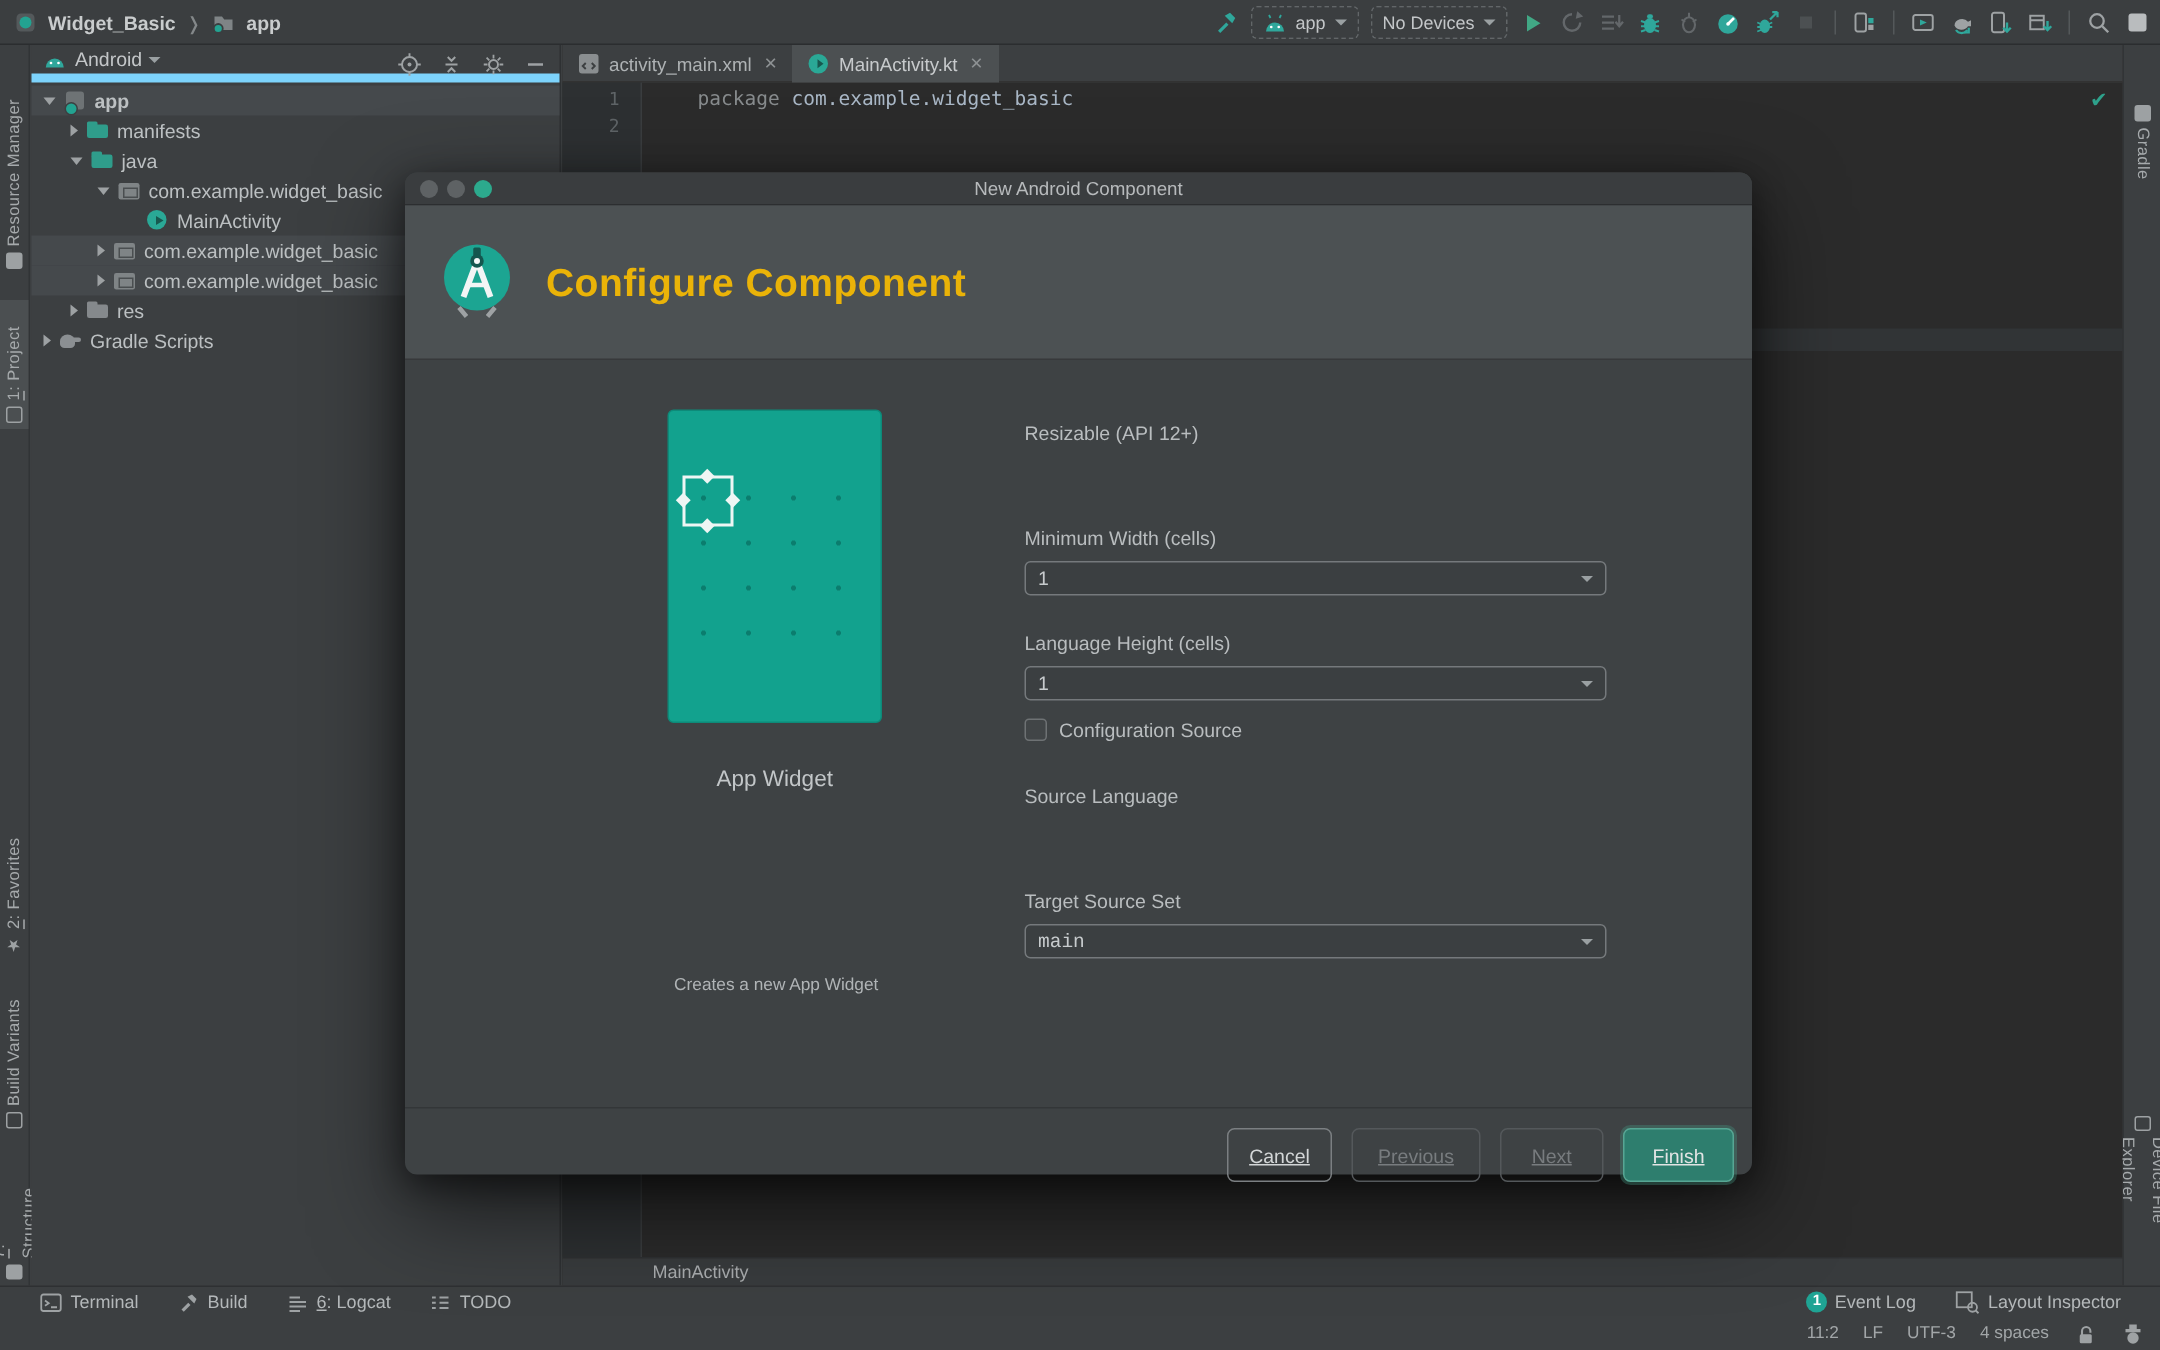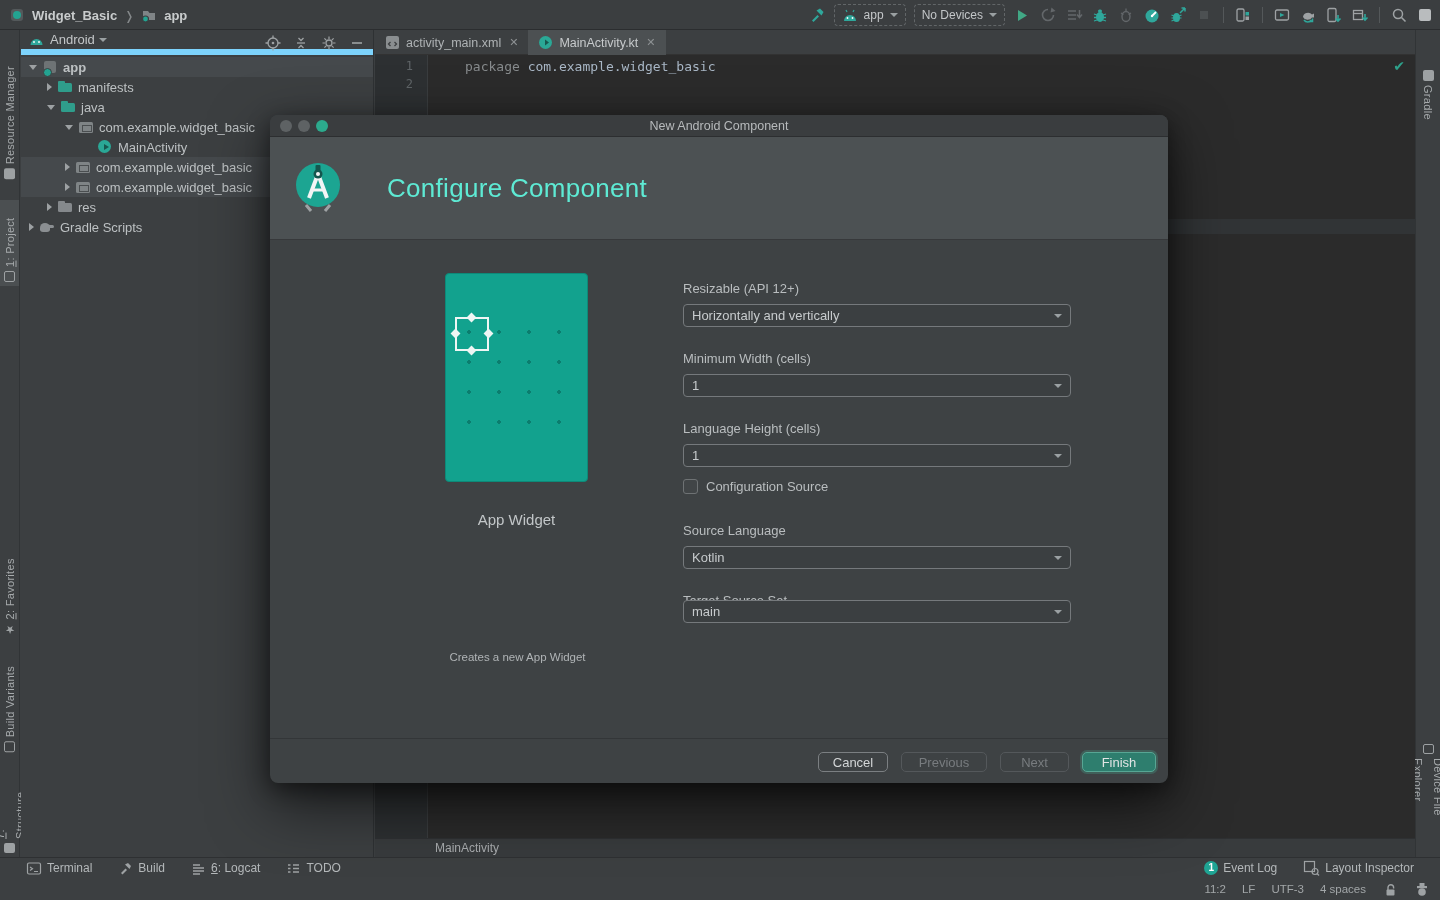--- a/index.html
+++ b/index.html
@@ -77,37 +77,37 @@
   #caret-line { position:absolute; left:54px; right:0; top:189px; height:15px; background:#313436; }
   #inspect-ok { position:absolute; right:10px; top:28px; color:#2ea18b; font-size:14px; }
   #breadcrumb-bar { position:absolute; left:0; bottom:0; right:0; height:19px; background:#383b3d; border-top:1px solid #2e3032; display:flex; align-items:center; padding-left:60px; font-size:12px; color:#a9acae; }
 
   
   #dialog { left:270px; top:115px; width:898px; height:668px; background:#3e4244; border-radius:8px; box-shadow:0 22px 60px rgba(0,0,0,.6), 0 6px 22px rgba(0,0,0,.45); z-index:50; }
   #dlg-titlebar { position:absolute; left:0; top:0; right:0; height:22px; background:#3a3d3f; border-radius:8px 8px 0 0; border-bottom:1px solid #2c2e30; }
   .tl { position:absolute; top:5px; width:12px; height:12px; border-radius:50%; }
   #dlg-title { position:absolute; left:0; right:0; top:0; height:22px; text-align:center; line-height:22px; font-size:12.5px; color:#b7babc; }
   #dlg-header { position:absolute; left:0; top:22px; right:0; height:103px; background:#4c5153; border-bottom:1px solid #37393b; }
-  #dlg-heading { position:absolute; left:94px; top:36px; font-size:26px; font-weight:400; color:#5eead4; letter-spacing:.3px;margin-left:23px; }
+  #dlg-heading { position:absolute; left:94px; top:36px; font-size:26px; font-weight:700; color:#eab308; letter-spacing:.3px; }
   #dlg-body { position:absolute; left:0; top:125px; right:0; height:498px; }
   #preview-rect { position:absolute; left:175px; top:33px; width:143px; height:209px; background:#12a28e; border:1px solid #0d8a79; border-radius:4px; }
   #dots { position:absolute; left:4px; top:39px; width:136px; height:136px;
           background-image:radial-gradient(circle, #0b7d6e 1.6px, transparent 1.7px);
           background-size:30px 30px; background-position:4px 4px; }
   #sel-square { position:absolute; left:9px; top:43px; width:34px; height:34px; border:2.5px solid #eef6f4; }
   .handle { position:absolute; width:7px; height:7px; background:#eef6f4; transform:rotate(45deg); }
   #preview-caption { position:absolute; left:175px; top:271px; width:143px; text-align:center; font-size:15px; color:#c2c6c8; }
   #preview-desc { position:absolute; left:130px; top:411px; width:235px; text-align:center; font-size:11.5px; color:#b0b4b6; }
   .fld-label { position:absolute; left:413px; font-size:13px; color:#b9bdbf; }
   .combo { position:absolute; left:413px; width:388px; height:23px; background:#3b3f41; border:1px solid #75797c; border-radius:4px; display:flex; align-items:center; padding:0 8px; font-size:13px; color:#c7cbcd; }
   .combo .car { position:absolute; right:8px; top:9px; }
   #cfg-row { position:absolute; left:413px; top:239px; display:flex; align-items:center; gap:8px; font-size:13px; color:#b9bdbf; }
   #cfg-box { width:15px; height:15px; background:#414547; border:1px solid #6e7274; border-radius:3px; }
   #dlg-footer { position:absolute; left:0; top:623px; right:0; height:45px; border-top:1px solid #333638; }
-  .btn { position:absolute; top:13px; height:20px; border-radius:5px; font-size:13px; display:flex; align-items:center; justify-content:center; }
+  .btn { position:absolute; top:13px; height:36px; border-radius:5px; font-size:13px; display:flex; align-items:center; justify-content:center;text-decoration:underline; }
   .btn-normal { border:1px solid #7b7f82; color:#d3d6d7; background:transparent; }
   .btn-disabled { border:1px solid #54585b; color:#787c7f; background:transparent; }
   .btn-default { background:#2e7e6e; border:1px solid #57a694; color:#e2e4e4; box-shadow:0 0 0 2px rgba(70,150,130,.35); }
 
   
   #bottom-toolbar { left:0; top:857px; width:1440px; height:21px; background:#3c3f41; border-top:1px solid #2e3032; display:flex; align-items:center; font-size:12px; color:#b4b8ba; }
   .bt-item { display:flex; align-items:center; gap:5px; margin-left:26px; }
   #bottom-right { position:absolute; right:26px; top:857px; height:21px; display:flex; align-items:center; gap:26px; font-size:12px; color:#b4b8ba; }
   .badge { width:14px; height:14px; border-radius:50%; background:#1fa494; color:#fff; font-size:10px; font-weight:bold; display:flex; align-items:center; justify-content:center; }
   #status-bar { left:0; top:878px; width:1440px; height:22px; background:#3c3f41; border-top:1px solid #2e3032; display:flex; align-items:center; font-size:11.5px; color:#a2a6a8; }
@@ -451,50 +451,42 @@
           <span class="handle" style="left:11px; top:-5px;"></span>
           <span class="handle" style="left:11px; bottom:-5px;"></span>
           <span class="handle" style="left:-5px; top:11px;"></span>
           <span class="handle" style="right:-5px; top:11px;"></span>
         </div>
       </div>
       <div id="preview-caption">App Widget</div>
       <div id="preview-desc">Creates a new App Widget</div>
 
       <span class="fld-label" style="top:41px;">Resizable (API 12+)</span>
-      <div class="combo" style="top:64px;">
-        <span>Horizontally and vertically</span>
-          <span class="car"></span>
-      </div>
 
       <span class="fld-label" style="top:111px;">Minimum Width (cells)</span>
       <div class="combo" style="top:134px;">
         <span>1</span>
           <span class="car"></span>
       </div>
 
       <span class="fld-label" style="top:181px;">Language Height (cells)</span>
       <div class="combo" style="top:204px;">
         <span>1</span>
           <span class="car"></span>
       </div>
 
       <div id="cfg-row">
         <span id="cfg-box"></span>
         <span>Configuration Source</span>
       </div>
 
       <span class="fld-label" style="top:283px;">Source Language</span>
-      <div class="combo" style="top:306px;">
-        <span>Kotlin</span>
-          <span class="car"></span>
-      </div>
 
       <span class="fld-label" style="top:353px;">Target Source Set</span>
-      <div class="combo" style="top:360px;">
+      <div class="combo" style="top:376px;font-family:Liberation Mono, monospace;">
         <span>main</span>
           <span class="car"></span>
       </div>
     </div>
 
     <div id="dlg-footer">
       <div class="btn btn-normal" style="left:548px; width:70px;">Cancel</div>
       <div class="btn btn-disabled" style="left:631px; width:86px;">Previous</div>
       <div class="btn btn-disabled" style="left:730px; width:69px;">Next</div>
       <div class="btn btn-default" style="left:812px; width:74px;">Finish</div>

